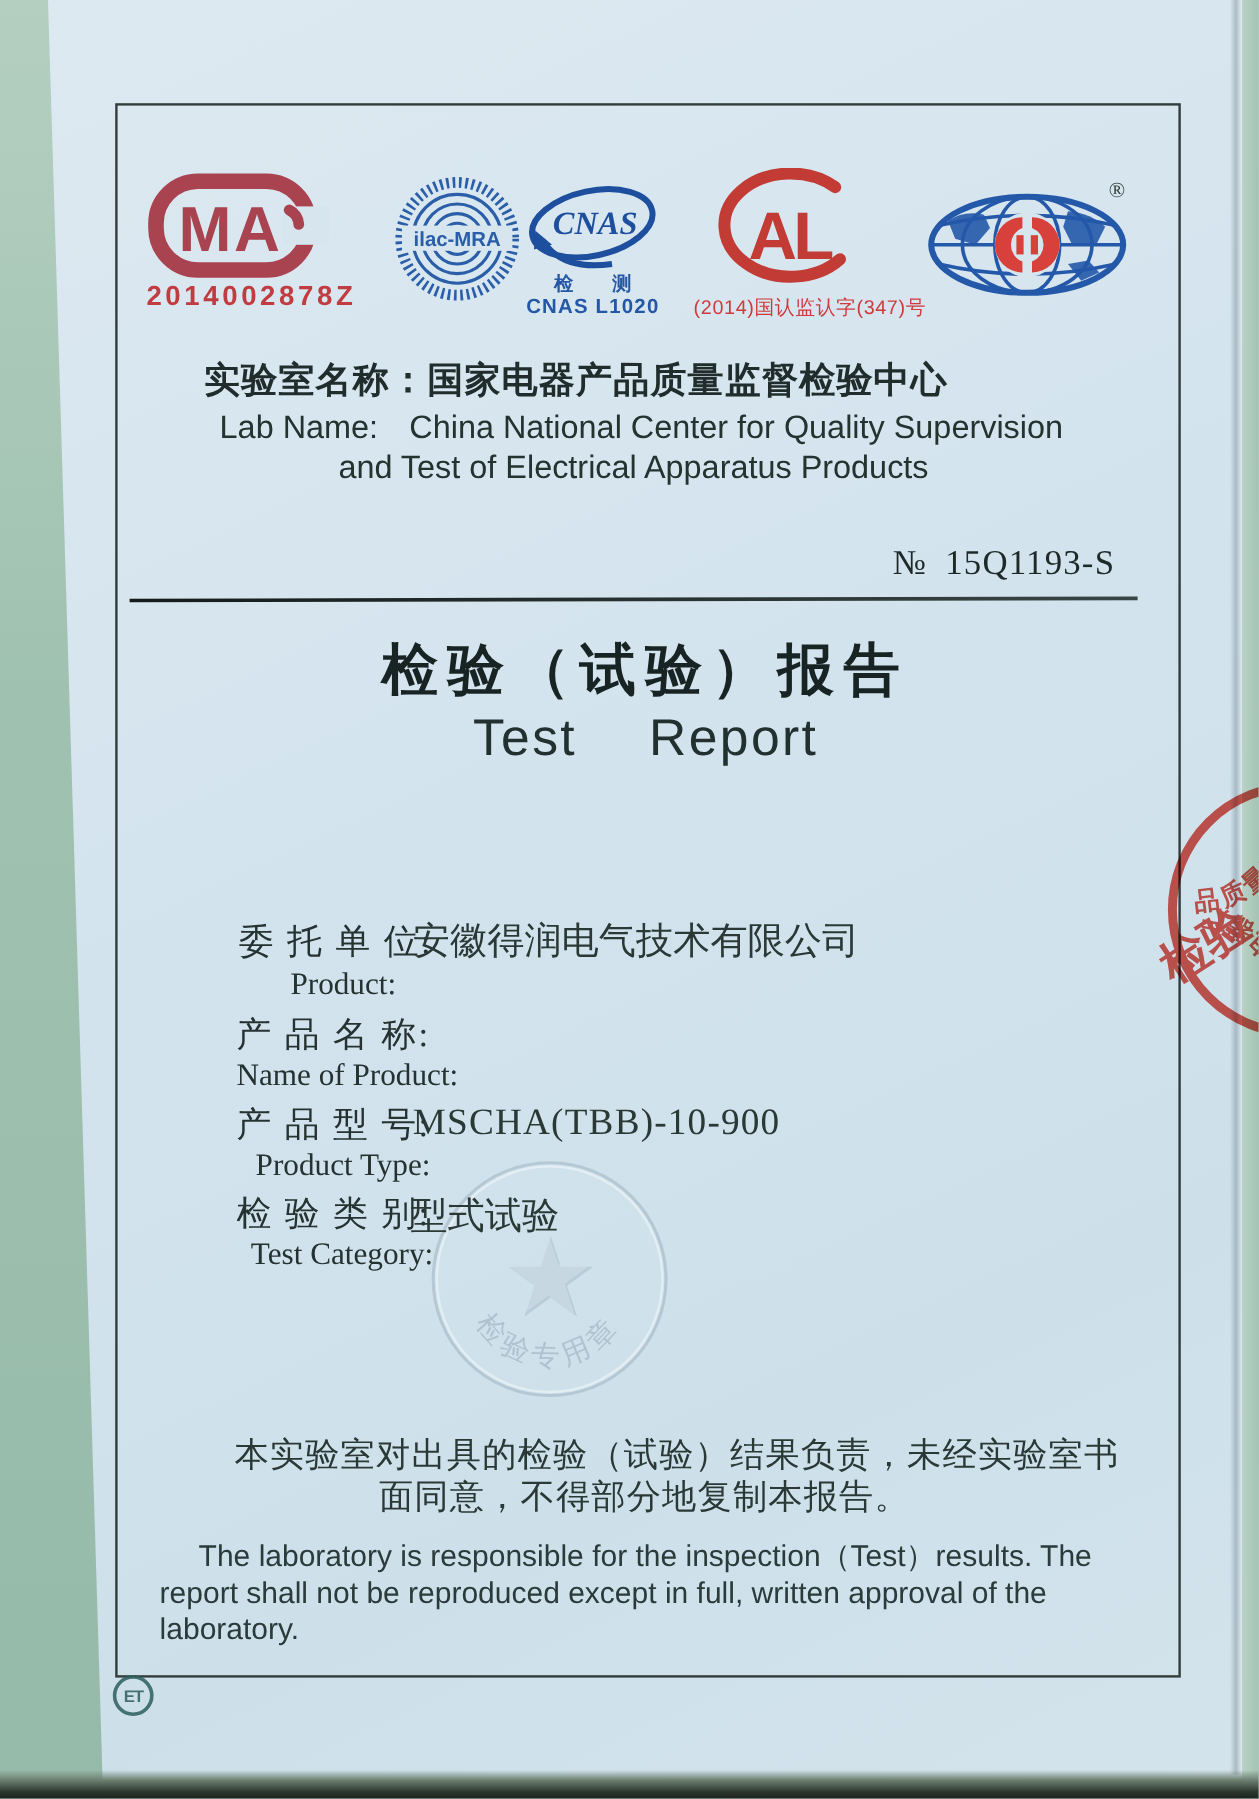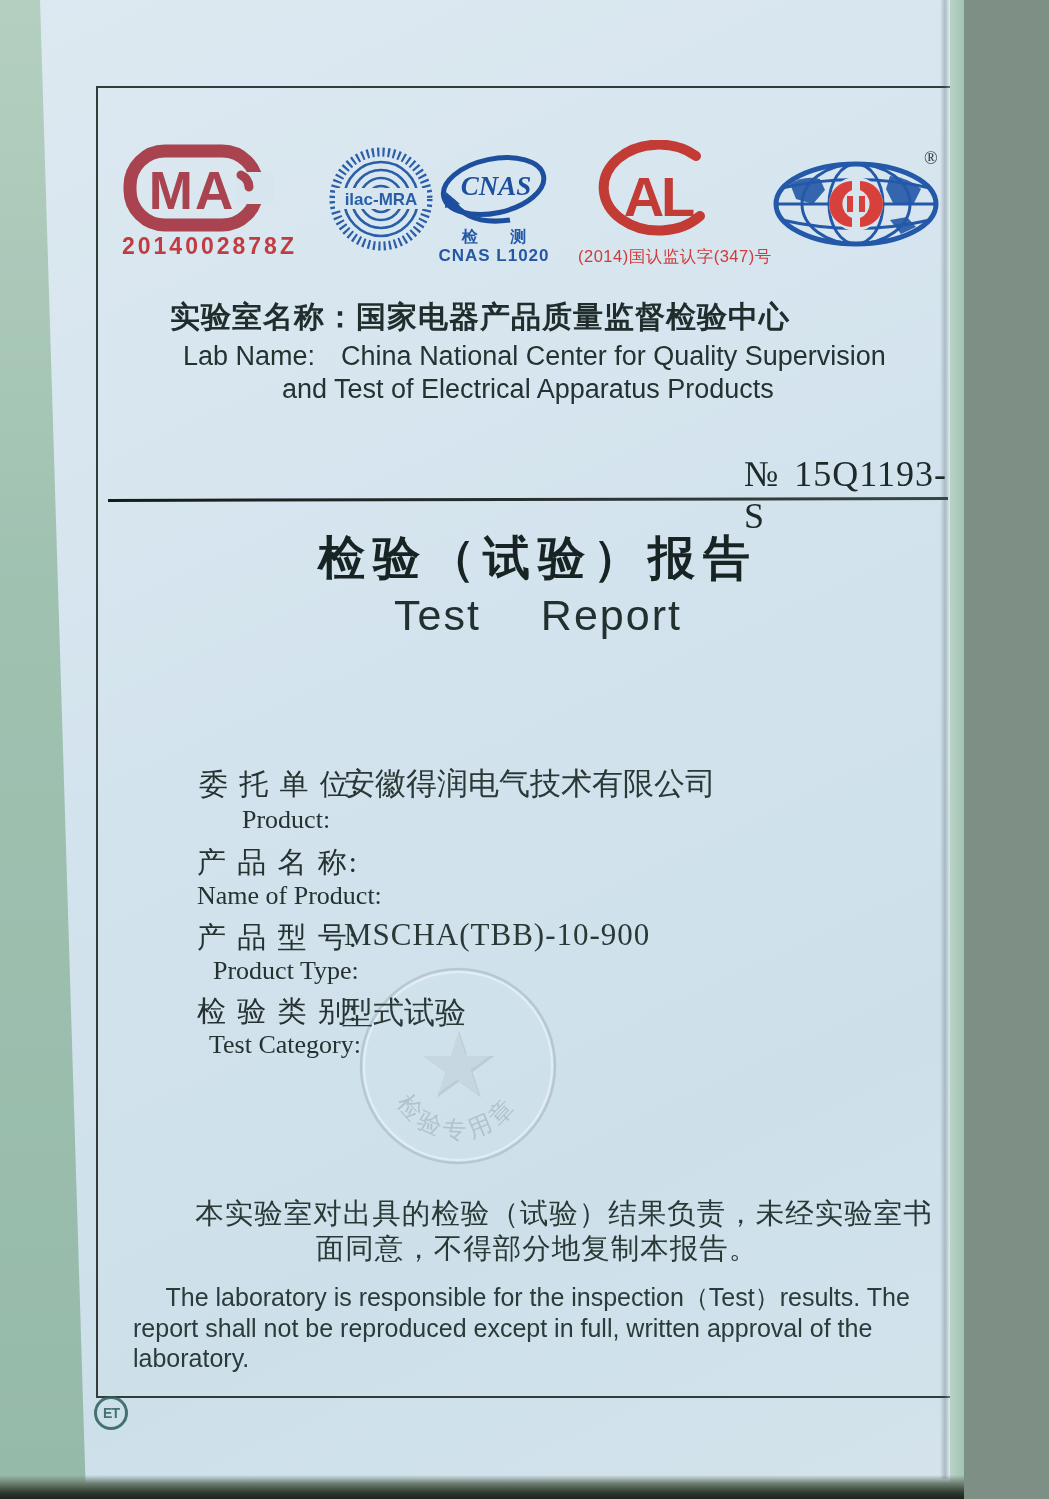--- a/index.html
+++ b/index.html
@@ -1,16 +1,16 @@
 <!DOCTYPE html>
 <html><head>
 <meta charset="utf-8">
 <style>
   html,body{margin:0;padding:0;background:#7e8f85;}
-  .scan{position:relative;width:964px;height:1499px;overflow:hidden;
+  .scan{position:relative;width:1049px;height:1499px;overflow:hidden;
         background:linear-gradient(155deg,#dde9f1 0%,#d3e3ed 45%,#cde0ea 75%,#d4e3ec 100%);
         font-family:"Liberation Serif",serif;color:#25312f;}
   
   .strip-left{position:absolute;left:0;top:0;bottom:0;width:86px;z-index:3;
       clip-path:polygon(0 0,40px 0,86px 100%,0 100%);
       background:linear-gradient(to bottom,#b4cfc0,#9fc1b0 40%,#96baaa);}
   .strip-right{position:absolute;right:0;top:0;bottom:0;width:14px;z-index:3;
       background:linear-gradient(to right,#b9d2c6,#a3c4b3);}
   .strip-bottom{position:absolute;left:0;right:0;bottom:0;height:24px;z-index:4;
       background:linear-gradient(to bottom,rgba(90,105,90,0),#6d8070 35%,#2c372d 75%,#1b241d);}
@@ -29,21 +29,21 @@
   .cal-caption{left:578px;top:246px;color:#cf3a3c;font-size:16.5px;letter-spacing:.5px;z-index:2;
       font-family:"Liberation Sans",sans-serif;}
   .globe-r{left:924px;top:148px;font-size:18px;color:#313c3a;z-index:2;}
   
   .lab-zh{left:170px;top:297px;font-family:"Liberation Sans",sans-serif;font-weight:bold;
       font-size:30px;color:#202d2c;letter-spacing:1px;z-index:2;}
   .lab-en1{left:183px;top:341px;font-family:"Liberation Sans",sans-serif;font-size:27px;color:#243230;z-index:2;}
   .lab-en1 .gap{display:inline-block;width:26px;}
   .lab-en2{left:282px;top:374px;font-family:"Liberation Sans",sans-serif;font-size:27px;color:#243230;z-index:2;}
   
-  .report-no{left:744px;top:453px;font-size:36px;color:#1e2a29;z-index:2;}
+  .report-no{left:744px;top:453px;font-size:29px;color:#1e2a29;z-index:2;}
   .report-no .num{margin-left:16px;letter-spacing:1px;}
   .rule{left:108px;top:498px;width:840px;height:3px;background:linear-gradient(to right,#141b19,#3a4644);
       transform:rotate(-0.12deg);z-index:2;}
   
   .title-zh{left:96px;top:527px;width:884px;text-align:center;font-family:"Liberation Sans",sans-serif;
       font-weight:bold;font-size:47px;letter-spacing:8px;color:#182424;z-index:2;}
   .title-en{left:96px;top:591px;width:884px;text-align:center;font-family:"Liberation Sans",sans-serif;
       font-size:43px;color:#223030;word-spacing:46px;letter-spacing:2px;z-index:2;}
   
   .flabel{font-size:29px;color:#253231;letter-spacing:2px;z-index:2;}

